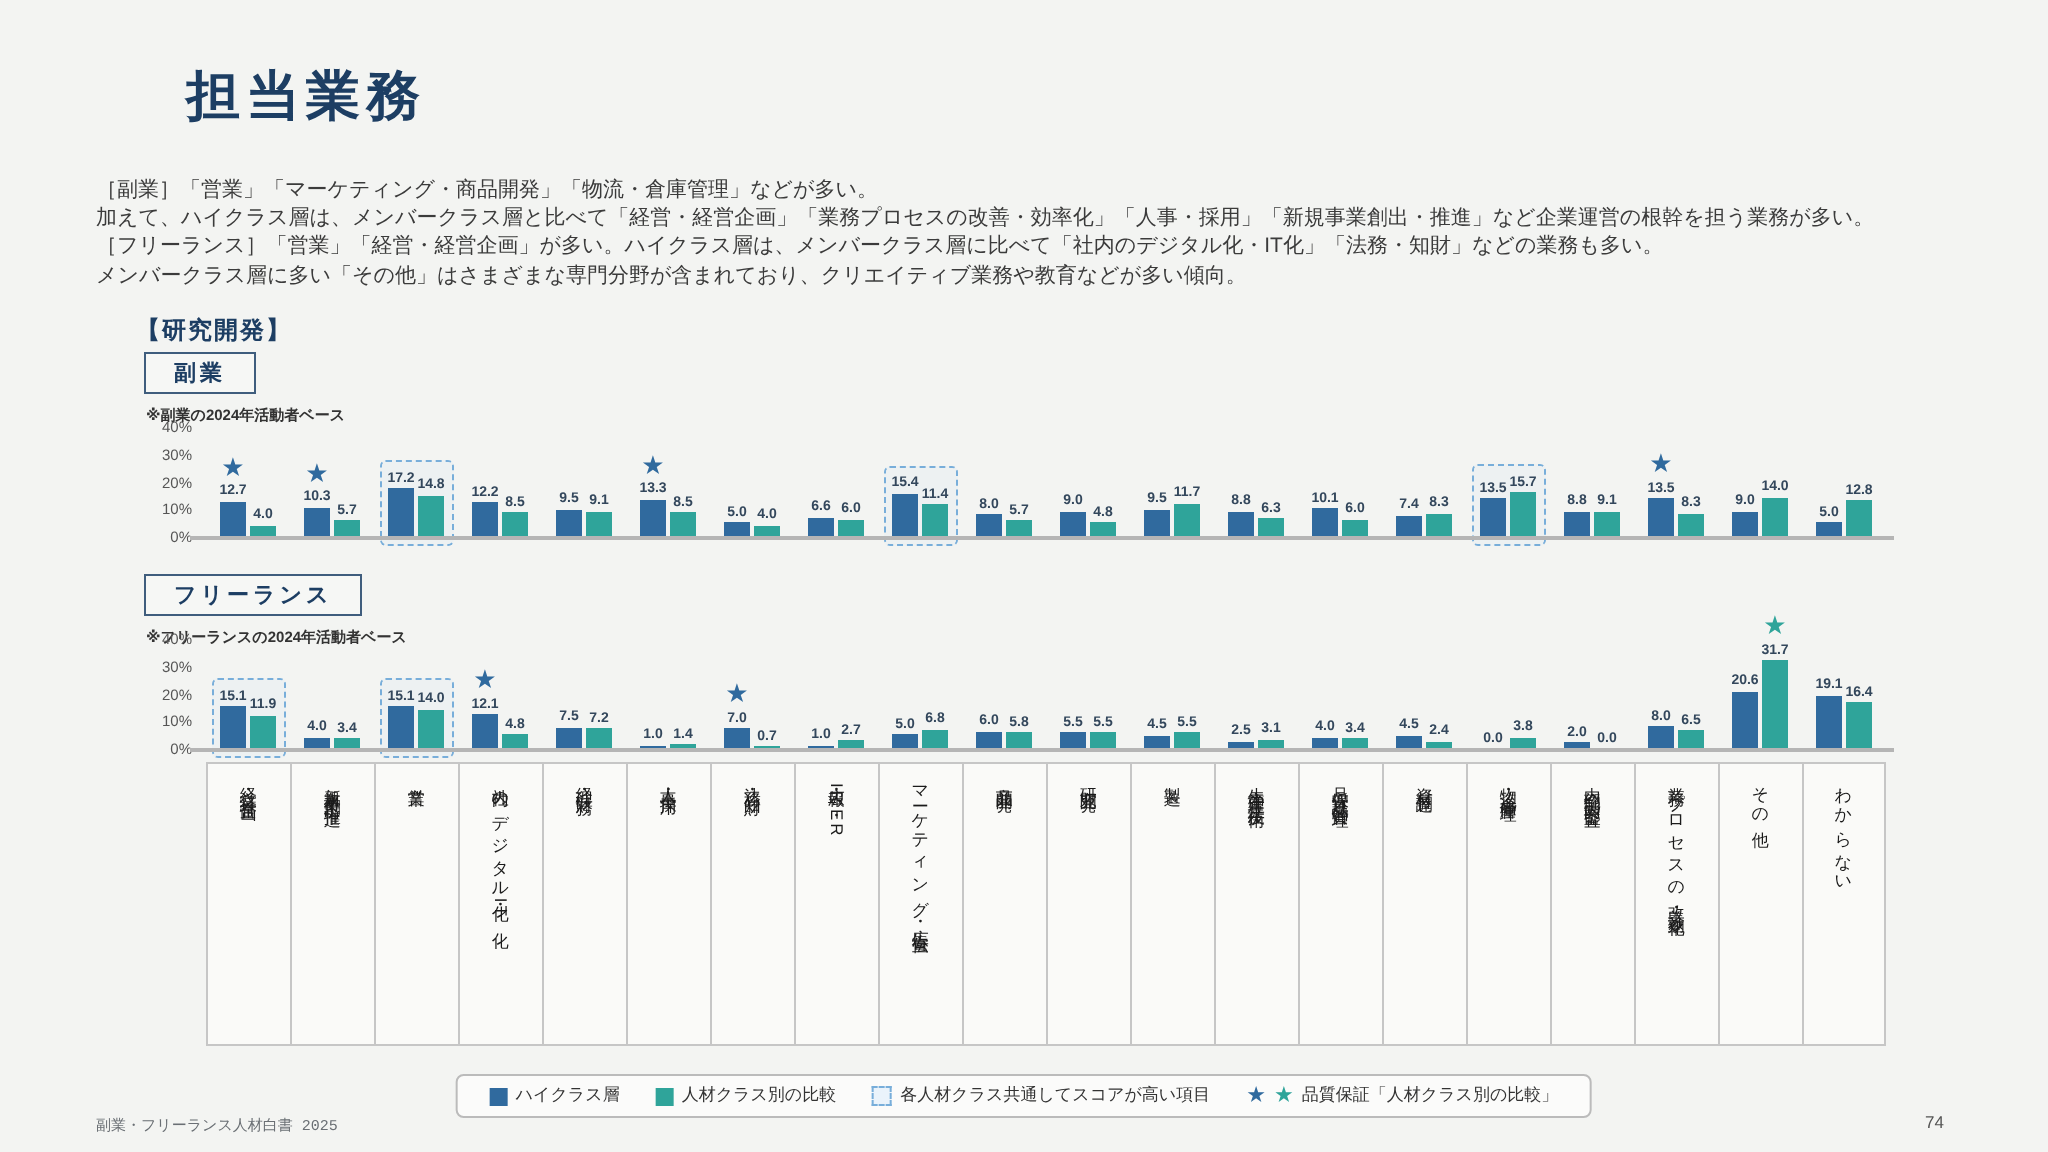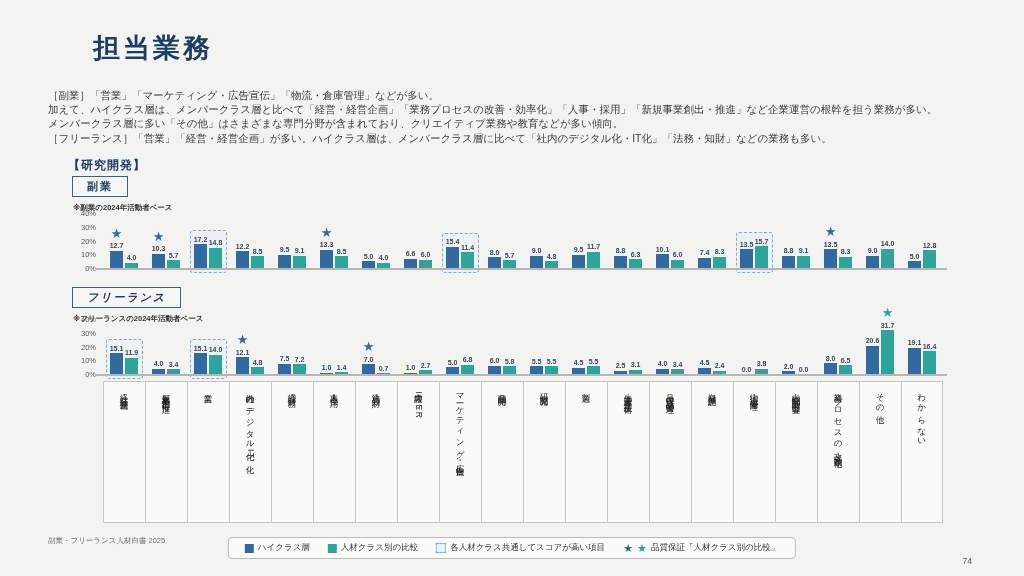--- a/index.html
+++ b/index.html
@@ -20,21 +20,21 @@
   .headline { position:absolute; left:47px; top:62px; font-size:13px; font-weight:bold;
               color:#2173b8; text-decoration:underline; text-underline-offset:3px; }
   .body-text{ position:absolute; left:48px; top:88px; font-size:10.5px; color:#3b3b3b;
               line-height:14.2px; }
   .fig-label{ position:absolute; left:68px; top:157px; font-size:12px; font-weight:bold;
               color:#1d3e63; letter-spacing:1px; }
 
   .chart-tag { position:absolute; border:1.5px solid #3f5d7d; color:#1d3e63; font-weight:bold;
                font-size:11px; padding:2px 14px; background:#f6f7f5; letter-spacing:2px; }
   .tag0 { left:72px; top:176px; }
-  .tag1 { left:72px; top:287px;font-style:italic; }
+  .tag1 { left:72px; top:287px; }
   .chart-note { position:absolute; left:73px; font-size:7.5px; font-weight:bold; color:#333; }
   .note0 { top:203px; }
   .note1 { top:314px; }
 
   .yaxis { position:absolute; left:56px; width:40px; height:60px; }
   .yaxis0 { top:213px; } .yaxis1 { top:319px; }
   .ytick { position:absolute; right:0; width:40px; text-align:right; font-size:7.5px; color:#555; }
 
   .plot { position:absolute; left:103px; width:840px; height:55px; }
   .plot0 { top:213px; } .plot1 { top:319px; }
@@ -58,36 +58,36 @@
             font-size:7.5px; font-weight:bold; color:#2b2b2b; }
 
   .legend { position:absolute; top:537px; left:50%; transform:translateX(-50%);
             display:flex; align-items:center; gap:18px; border:1px solid #bbb; border-radius:4px;
             background:#fbfbfa; padding:4px 16px; font-size:8.5px; color:#333; white-space:nowrap; }
   .lg-item { display:flex; align-items:center; gap:4px; }
   .sw { width:9px; height:9px; display:inline-block; }
   .sw-dotted { border:1px dashed #78aeda; background:#eaf3fb; width:10px; height:10px; }
   .lg-star { font-size:11px; line-height:11px; }
 
-  .footer-left { position:absolute; left:48px; top:536px; font-size:7.5px; color:#6a6f74; }
+  .footer-left { position:absolute; left:48px; top:558px; font-size:7.5px; color:#6a6f74;font-family:Liberation Mono, monospace; }
   .footer-page { position:absolute; right:52px; top:556px; font-size:8.5px; color:#555; }
 </style>
 </head>
 <body>
 
 <div class="page">
 
 
   <div class="title">担当業務</div>
 
   <div class="body-text">
-    <div>［副業］「営業」「マーケティング・広告宣伝」「物流・倉庫管理」などが多い。</div>
+    <div>［副業］「営業」「マーケティング・商品開発」「物流・倉庫管理」などが多い。</div>
     <div>加えて、ハイクラス層は、メンバークラス層と比べて「経営・経営企画」「業務プロセスの改善・効率化」「人事・採用」「新規事業創出・推進」など企業運営の根幹を担う業務が多い。</div>
+    <div>［フリーランス］「営業」「経営・経営企画」が多い。ハイクラス層は、メンバークラス層に比べて「社内のデジタル化・IT化」「法務・知財」などの業務も多い。</div>
     <div>メンバークラス層に多い「その他」はさまざまな専門分野が含まれており、クリエイティブ業務や教育などが多い傾向。</div>
-    <div>［フリーランス］「営業」「経営・経営企画」が多い。ハイクラス層は、メンバークラス層に比べて「社内のデジタル化・IT化」「法務・知財」などの業務も多い。</div>
   </div>
 
   <div class="fig-label">【研究開発】</div>
 
   <div class="chart-tag tag0">副業</div>
   <div class="chart-note note0">※副業の2024年活動者ベース</div>
   <div class="yaxis yaxis0">
       <div class="ytick" style="top: -4px;">40%</div>
       <div class="ytick" style="top: 9.75px;">30%</div>
       <div class="ytick" style="top: 23.5px;">20%</div>

